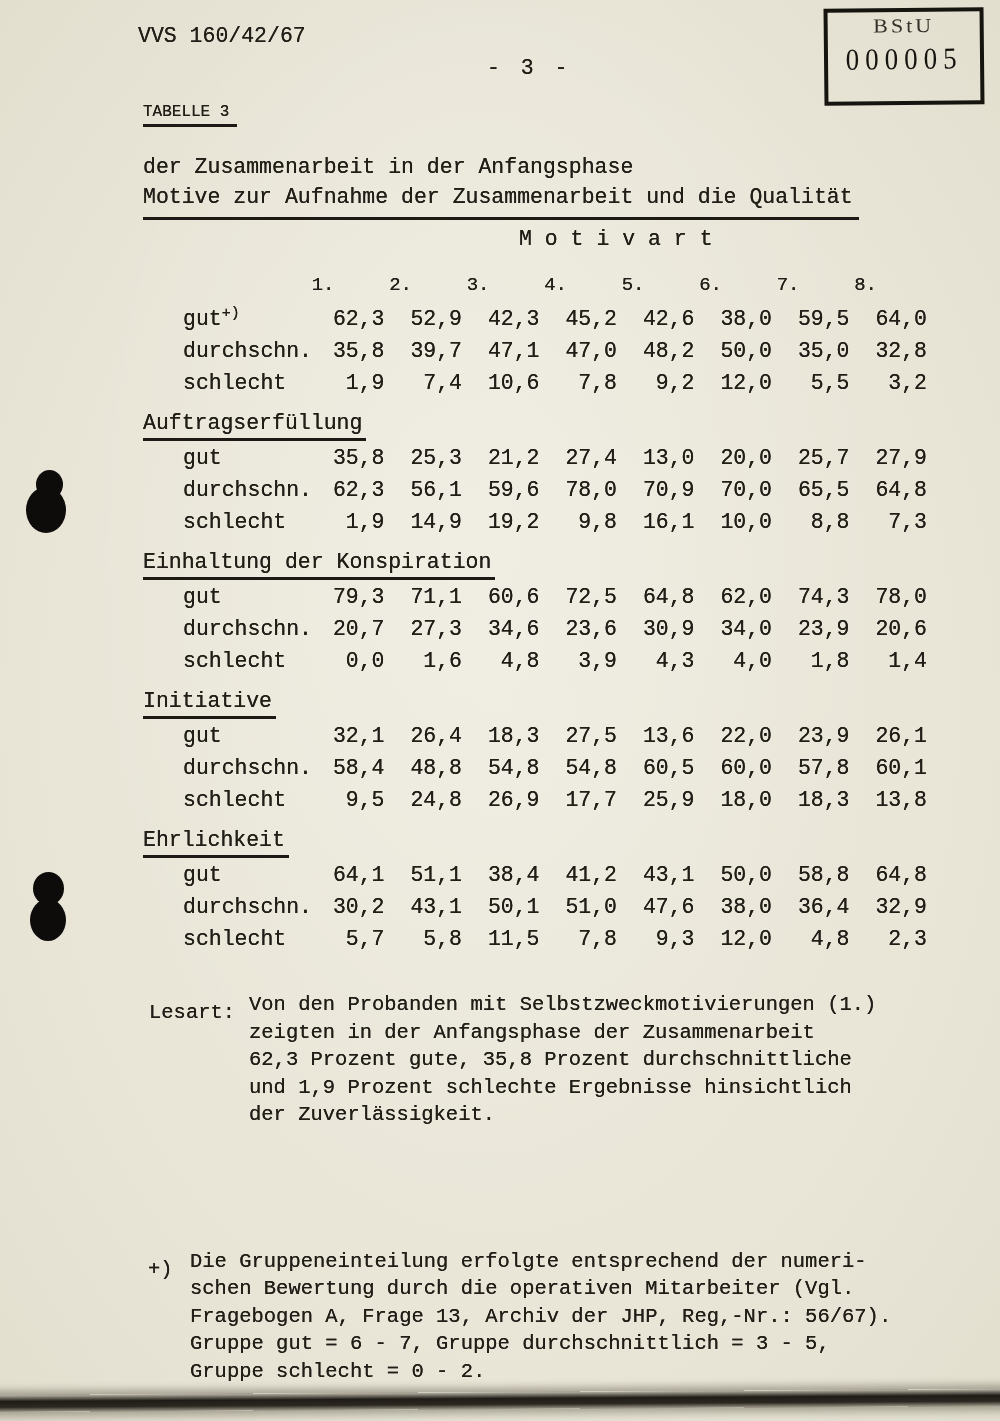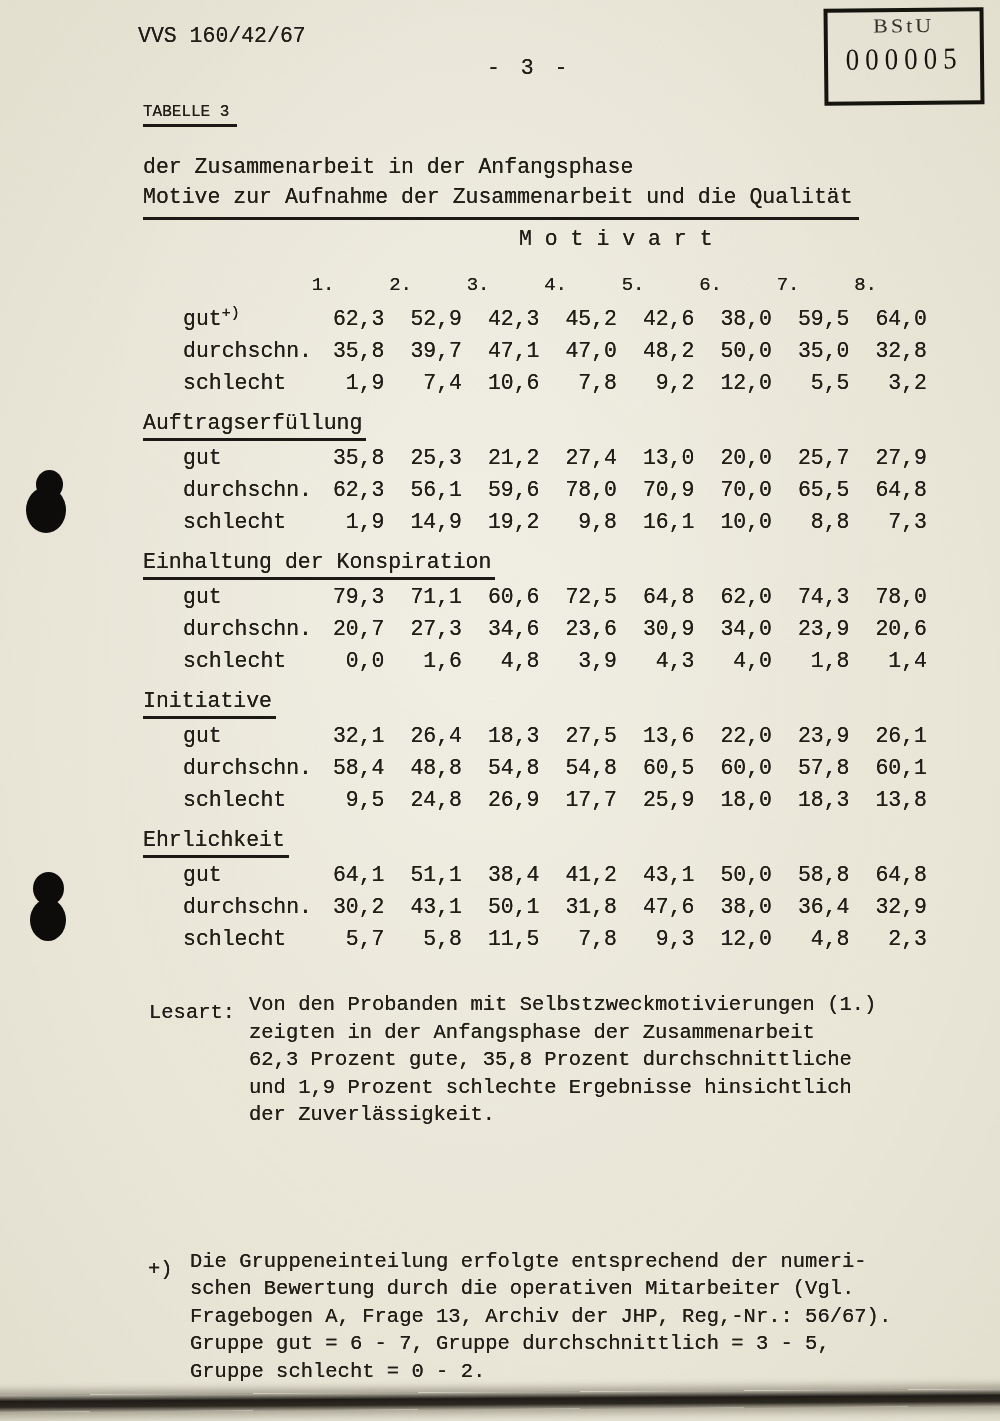--- a/index.html
+++ b/index.html
@@ -253,21 +253,21 @@
           <span class="cell">43,1</span>
           <span class="cell">50,0</span>
           <span class="cell">58,8</span>
           <span class="cell">64,8</span>
         </div>
         <div class="trow">
           <span class="rlabel"><span>durchschn.</span></span>
           <span class="cell">30,2</span>
           <span class="cell">43,1</span>
           <span class="cell">50,1</span>
-          <span class="cell">31,8</span>
+          <span class="cell">51,0</span>
           <span class="cell">47,6</span>
           <span class="cell">38,0</span>
           <span class="cell">36,4</span>
           <span class="cell">32,9</span>
         </div>
         <div class="trow">
           <span class="rlabel"><span>schlecht</span></span>
           <span class="cell">5,7</span>
           <span class="cell">5,8</span>
           <span class="cell">11,5</span>

